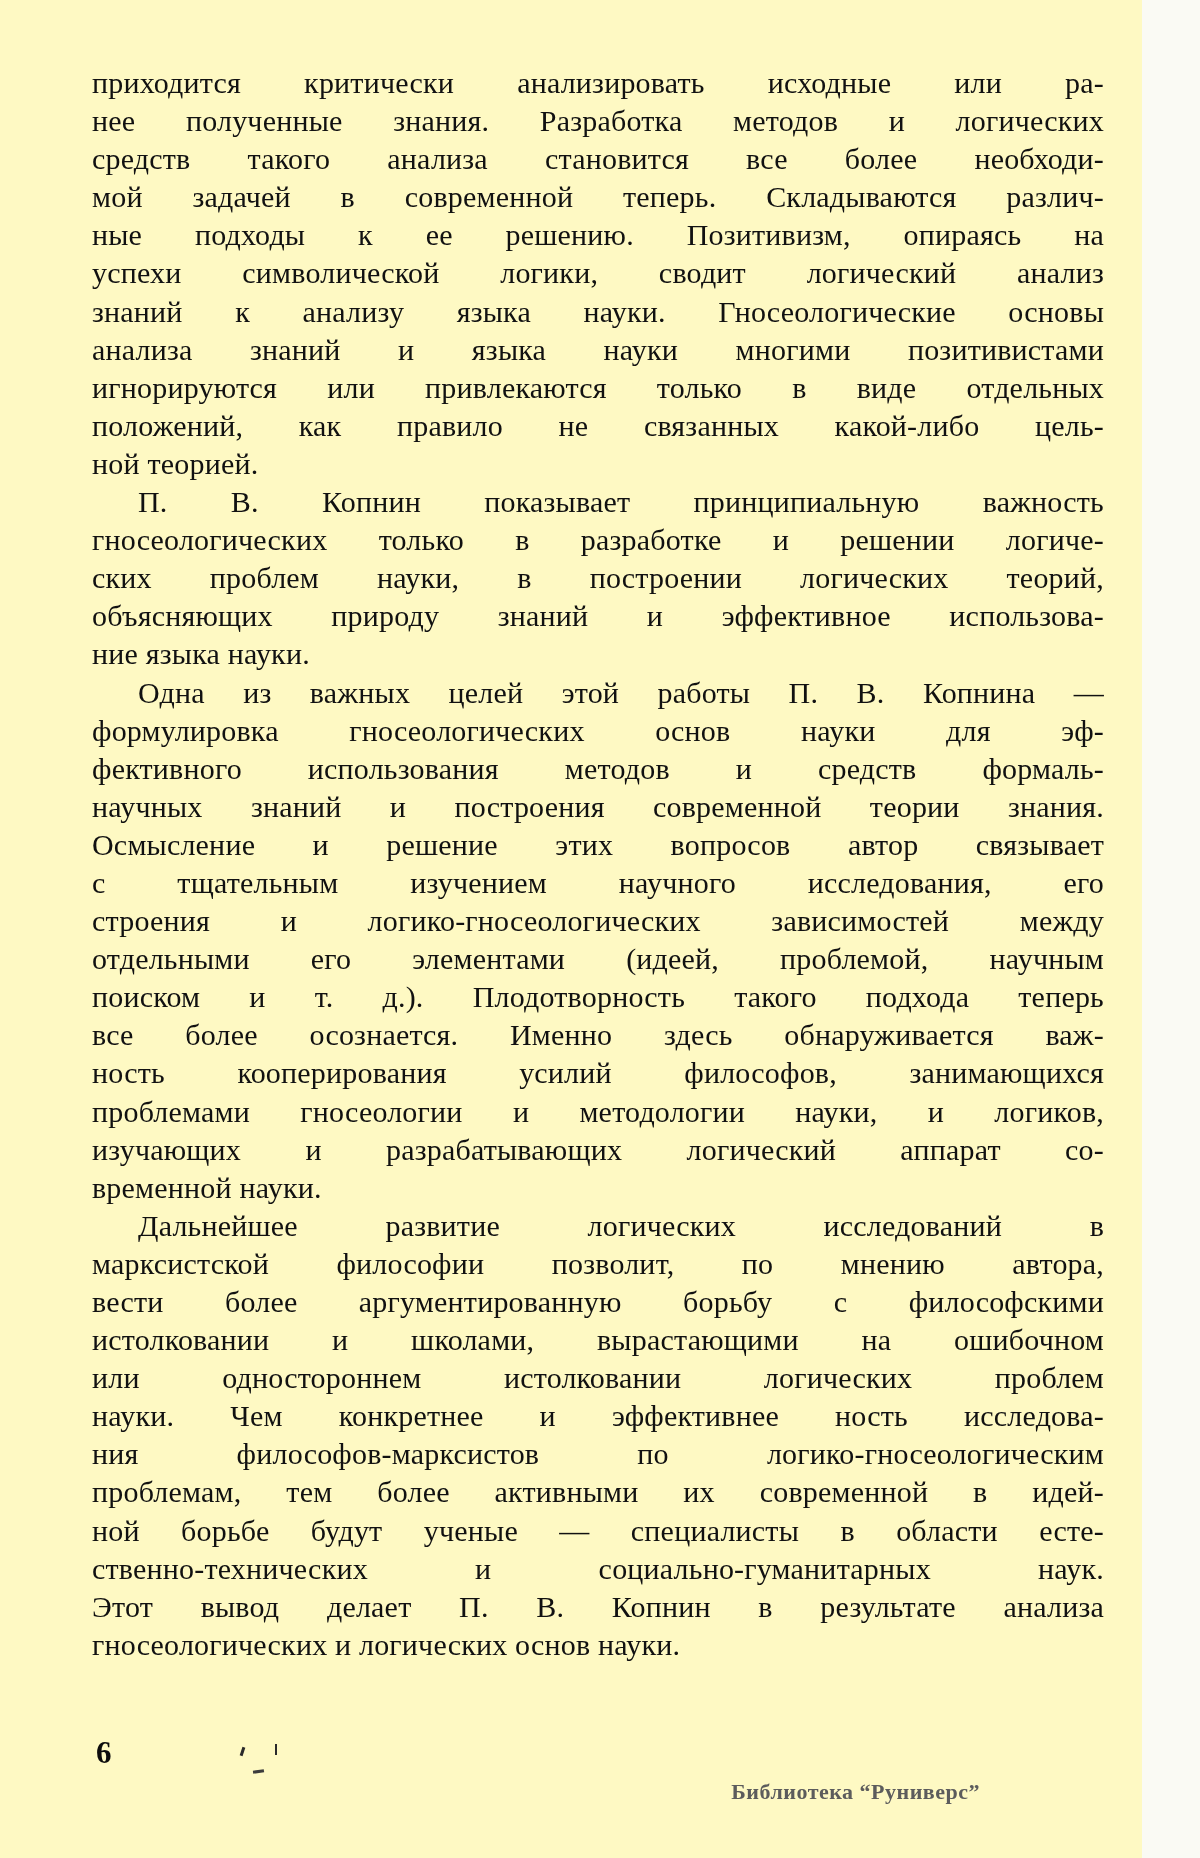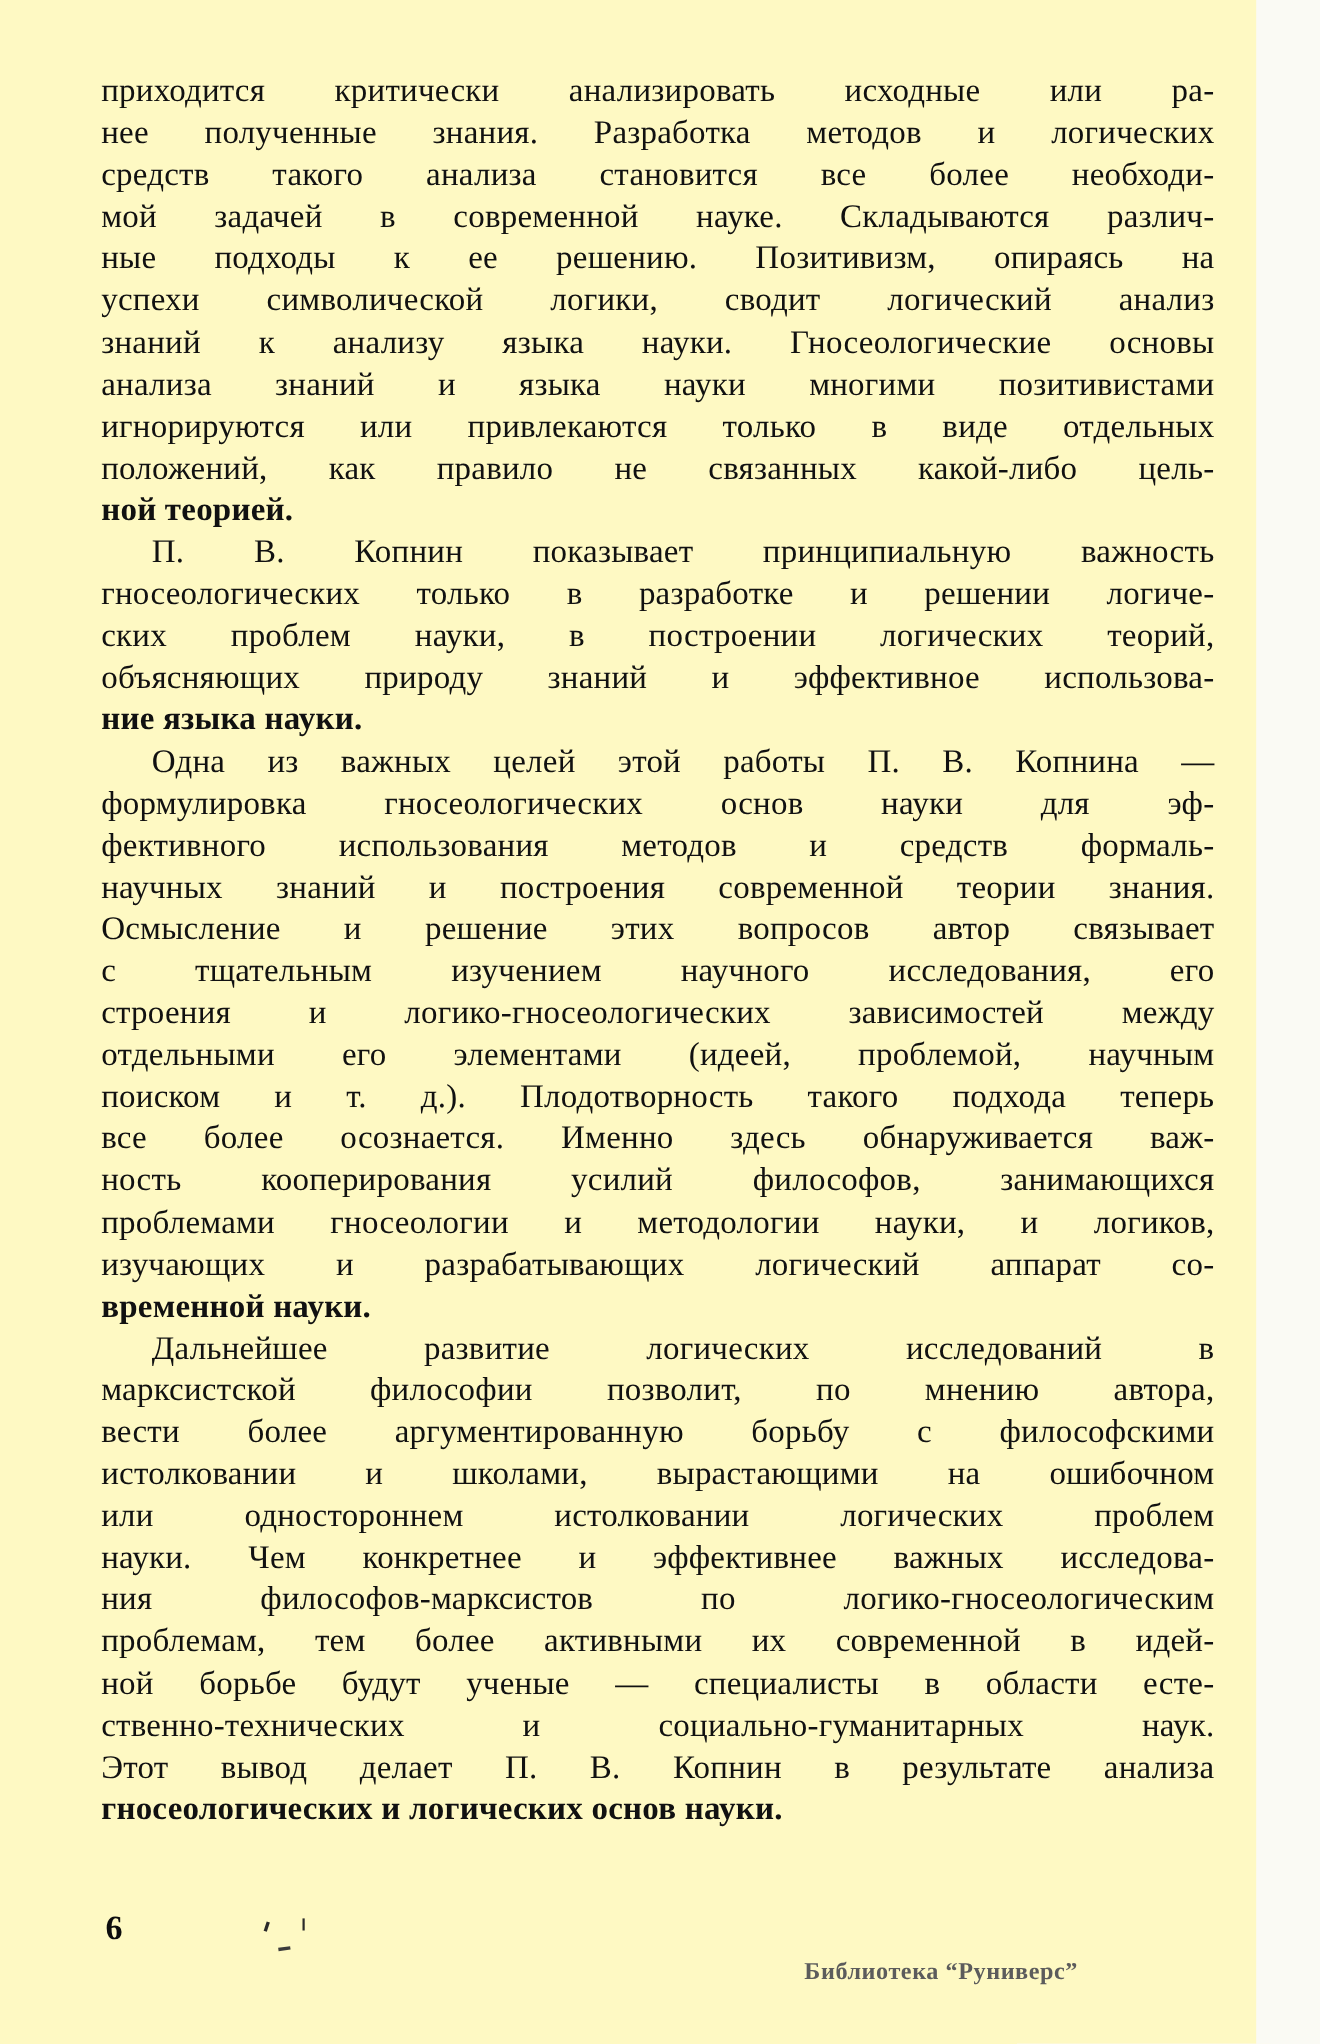--- a/index.html
+++ b/index.html
@@ -25,21 +25,21 @@
   .para { margin: 0; padding: 0; }
   .line {
     font-size: 30px;
     line-height: 38.1px;
     text-align: justify;
     text-align-last: justify;
     white-space: normal;
     letter-spacing: 0.2px;
   }
   .line.indent { text-indent: 46px; }
-  .line.no-just { text-align-last: left; font-weight: bold; }
+  .line.no-just { text-align-last: left; }
   .page-number {
     position: absolute;
     left: 96px;
     top: 1735px;
     font-size: 31px;
     font-weight: bold;
     color: #0d0d0d;
   }
   .watermark {
     position: absolute;
@@ -57,21 +57,21 @@
 </style>
 </head>
 <body>
 
 <div class="page">
   <div class="text-block" id="text-block">
       <div class="para">
         <div class="line">приходится критически анализировать исходные или ра-</div>
         <div class="line">нее полученные знания. Разработка методов и логических</div>
         <div class="line">средств такого анализа становится все более необходи-</div>
-        <div class="line">мой задачей в современной науке. Складываются различ-</div>
+        <div class="line">мой задачей в современной теперь. Складываются различ-</div>
         <div class="line">ные подходы к ее решению. Позитивизм, опираясь на</div>
         <div class="line">успехи символической логики, сводит логический анализ</div>
         <div class="line">знаний к анализу языка науки. Гносеологические основы</div>
         <div class="line">анализа знаний и языка науки многими позитивистами</div>
         <div class="line">игнорируются или привлекаются только в виде отдельных</div>
         <div class="line">положений, как правило не связанных какой-либо цель-</div>
         <div class="line no-just">ной теорией.</div>
       </div>
       <div class="para">
         <div class="line indent">П. В. Копнин показывает принципиальную важность</div>
@@ -95,21 +95,21 @@
         <div class="line">проблемами гносеологии и методологии науки, и логиков,</div>
         <div class="line">изучающих и разрабатывающих логический аппарат со-</div>
         <div class="line no-just">временной науки.</div>
       </div>
       <div class="para">
         <div class="line indent">Дальнейшее развитие логических исследований в</div>
         <div class="line">марксистской философии позволит, по мнению автора,</div>
         <div class="line">вести более аргументированную борьбу с философскими</div>
         <div class="line">истолковании и школами, вырастающими на ошибочном</div>
         <div class="line">или одностороннем истолковании логических проблем</div>
-        <div class="line">науки. Чем конкретнее и эффективнее важных исследова-</div>
+        <div class="line">науки. Чем конкретнее и эффективнее ность исследова-</div>
         <div class="line">ния философов-марксистов по логико-гносеологическим</div>
         <div class="line">проблемам, тем более активными их современной в идей-</div>
         <div class="line">ной борьбе будут ученые — специалисты в области есте-</div>
         <div class="line">ственно-технических и социально-гуманитарных наук.</div>
         <div class="line">Этот вывод делает П. В. Копнин в результате анализа</div>
         <div class="line no-just">гносеологических и логических основ науки.</div>
       </div>
     </div>
 
   <div class="page-number">6</div>

